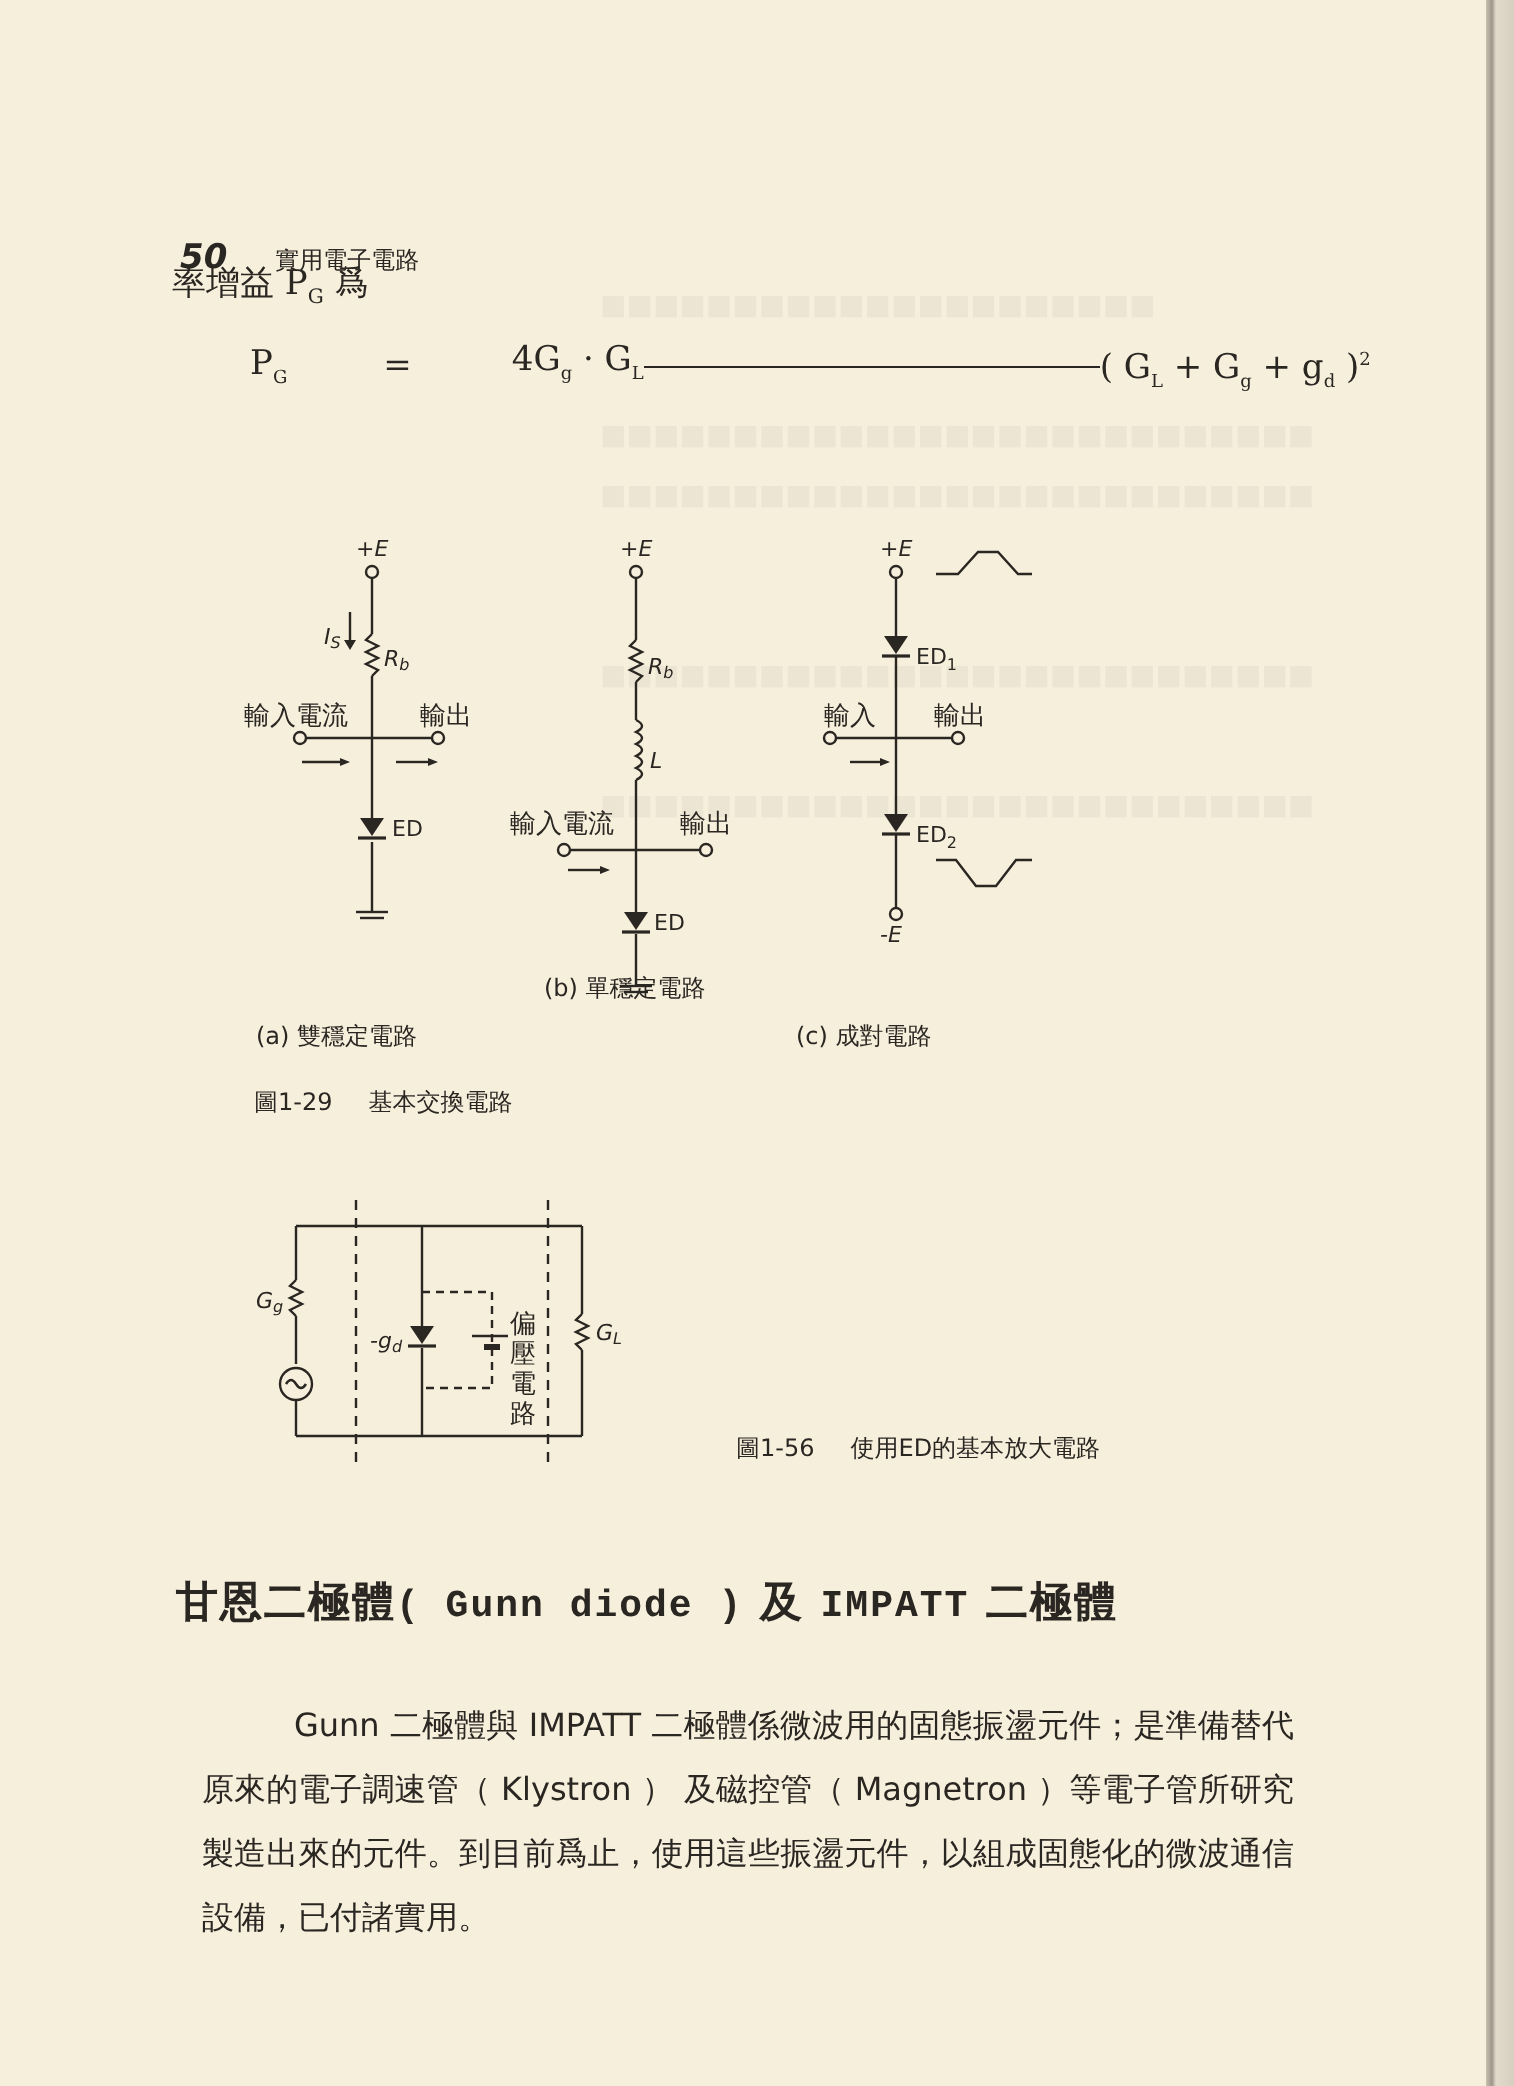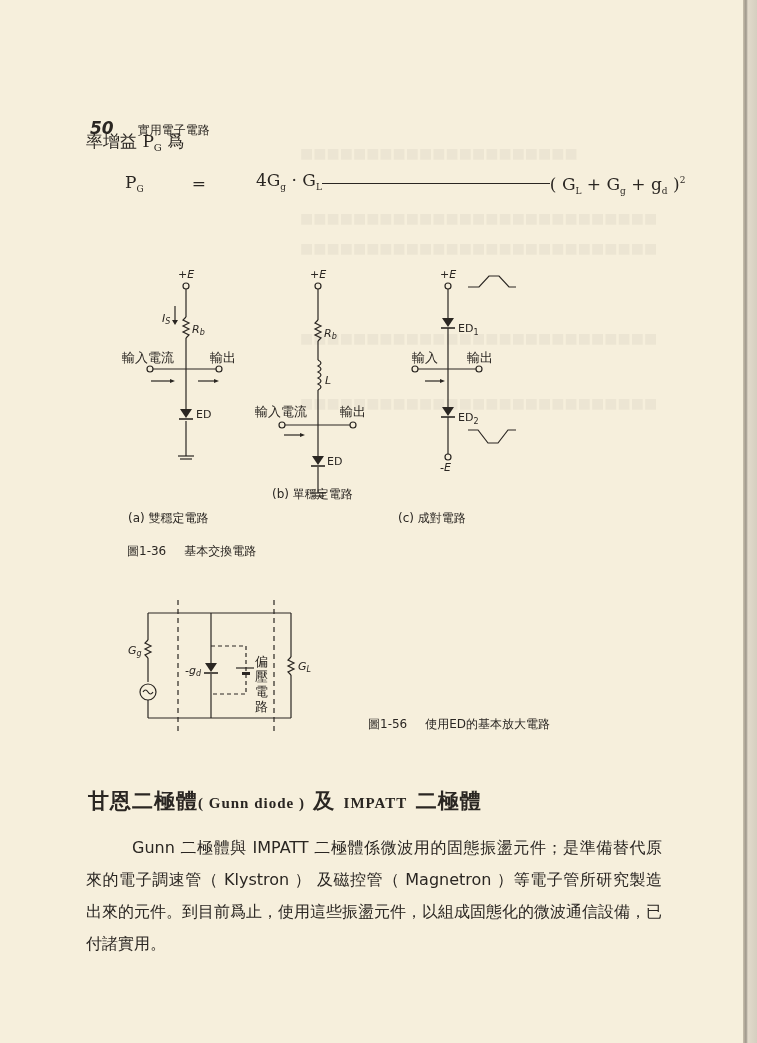--- a/index.html
+++ b/index.html
@@ -26,23 +26,23 @@
   .formula { left: 125px; top: 170px; font-size: 17px; display: flex; align-items: center; gap: 36px; }
   .frac { display: inline-flex; align-items: center; margin-left: 14px; }
   .num { padding-bottom: 4px; }
   .bar { width: 228px; border-top: 1.5px solid #2a2622; }
   .den { padding-top: 4px; }
   .formula sub { font-size: 9px; }
   .formula sup { font-size: 9px; }
   svg text { font-family: "DejaVu Sans", sans-serif; }
   .caption { font-family: "DejaVu Sans", sans-serif; font-size: 12px; }
   .section-title { left: 88px; top: 787px; font-size: 21px; font-weight: bold; font-family: "DejaVu Sans", sans-serif; letter-spacing: 1px; }
-  .section-title .latin { font-family: Liberation Serif, serif; font-size: 15px; }
+  .section-title .latin { font-family: Liberation Mono, monospace; font-size: 19px; }
   .body-text { left: 86px; top: 832px; width: 576px; font-size: 16px; line-height: 32px; font-family: "DejaVu Sans", sans-serif; }
-  .body-text p { margin: 0; text-indent: 46px; text-align: justify; }
+  .body-text p { margin: 15px; text-indent: 46px; text-align: justify; }
 </style>
 </head>
 <body>
 
 <div class="page-edge"></div>
 
 <div class="ghost" style="left:300px;top:145px;">■■■■■■■■■■■■■■■■■■■■■</div>
 <div class="ghost" style="left:300px;top:210px;">■■■■■■■■■■■■■■■■■■■■■■■■■■■</div>
 <div class="ghost" style="left:300px;top:240px;">■■■■■■■■■■■■■■■■■■■■■■■■■■■</div>
 <div class="ghost" style="left:300px;top:330px;">■■■■■■■■■■■■■■■■■■■■■■■■■■■</div>
@@ -173,21 +173,21 @@
   <text x="185" y="674" font-size="11" font-style="italic" fill="#2a2622">-g<tspan font-size="8" dy="2">d</tspan></text>
   <text x="298" y="670" font-size="11" font-style="italic" fill="#2a2622">G<tspan font-size="8" dy="2">L</tspan></text>
 </svg>
 
 <div class="abs" style="left:255px;top:654px;width:14px;font-size:13px;line-height:15px;font-family:Liberation Serif, serif;word-break:break-all;">偏壓電路</div>
 
 <div class="abs caption" style="left:128px;top:510px;">(a) 雙穩定電路</div>
 <div class="abs caption" style="left:272px;top:486px;">(b) 單穩定電路</div>
 <div class="abs caption" style="left:398px;top:510px;">(c) 成對電路</div>
 <div class="abs caption" style="left:127px;top:543px;">
-  <span>圖1-36</span><span style="display:inline-block;width:18px;"></span><span>基本交換電路</span>
+  <span>圖1-29</span><span style="display:inline-block;width:18px;"></span><span>基本交換電路</span>
 </div>
 
 <div class="abs caption" style="left:368px;top:716px;">
   <span>圖1-56</span><span style="display:inline-block;width:18px;"></span><span>使用ED的基本放大電路</span>
 </div>
 
 <div class="abs section-title">
   <span>甘恩二極體</span><span class="latin">( Gunn   diode )</span><span> 及 </span><span class="latin">IMPATT</span><span> 二極體</span>
 </div>
 

